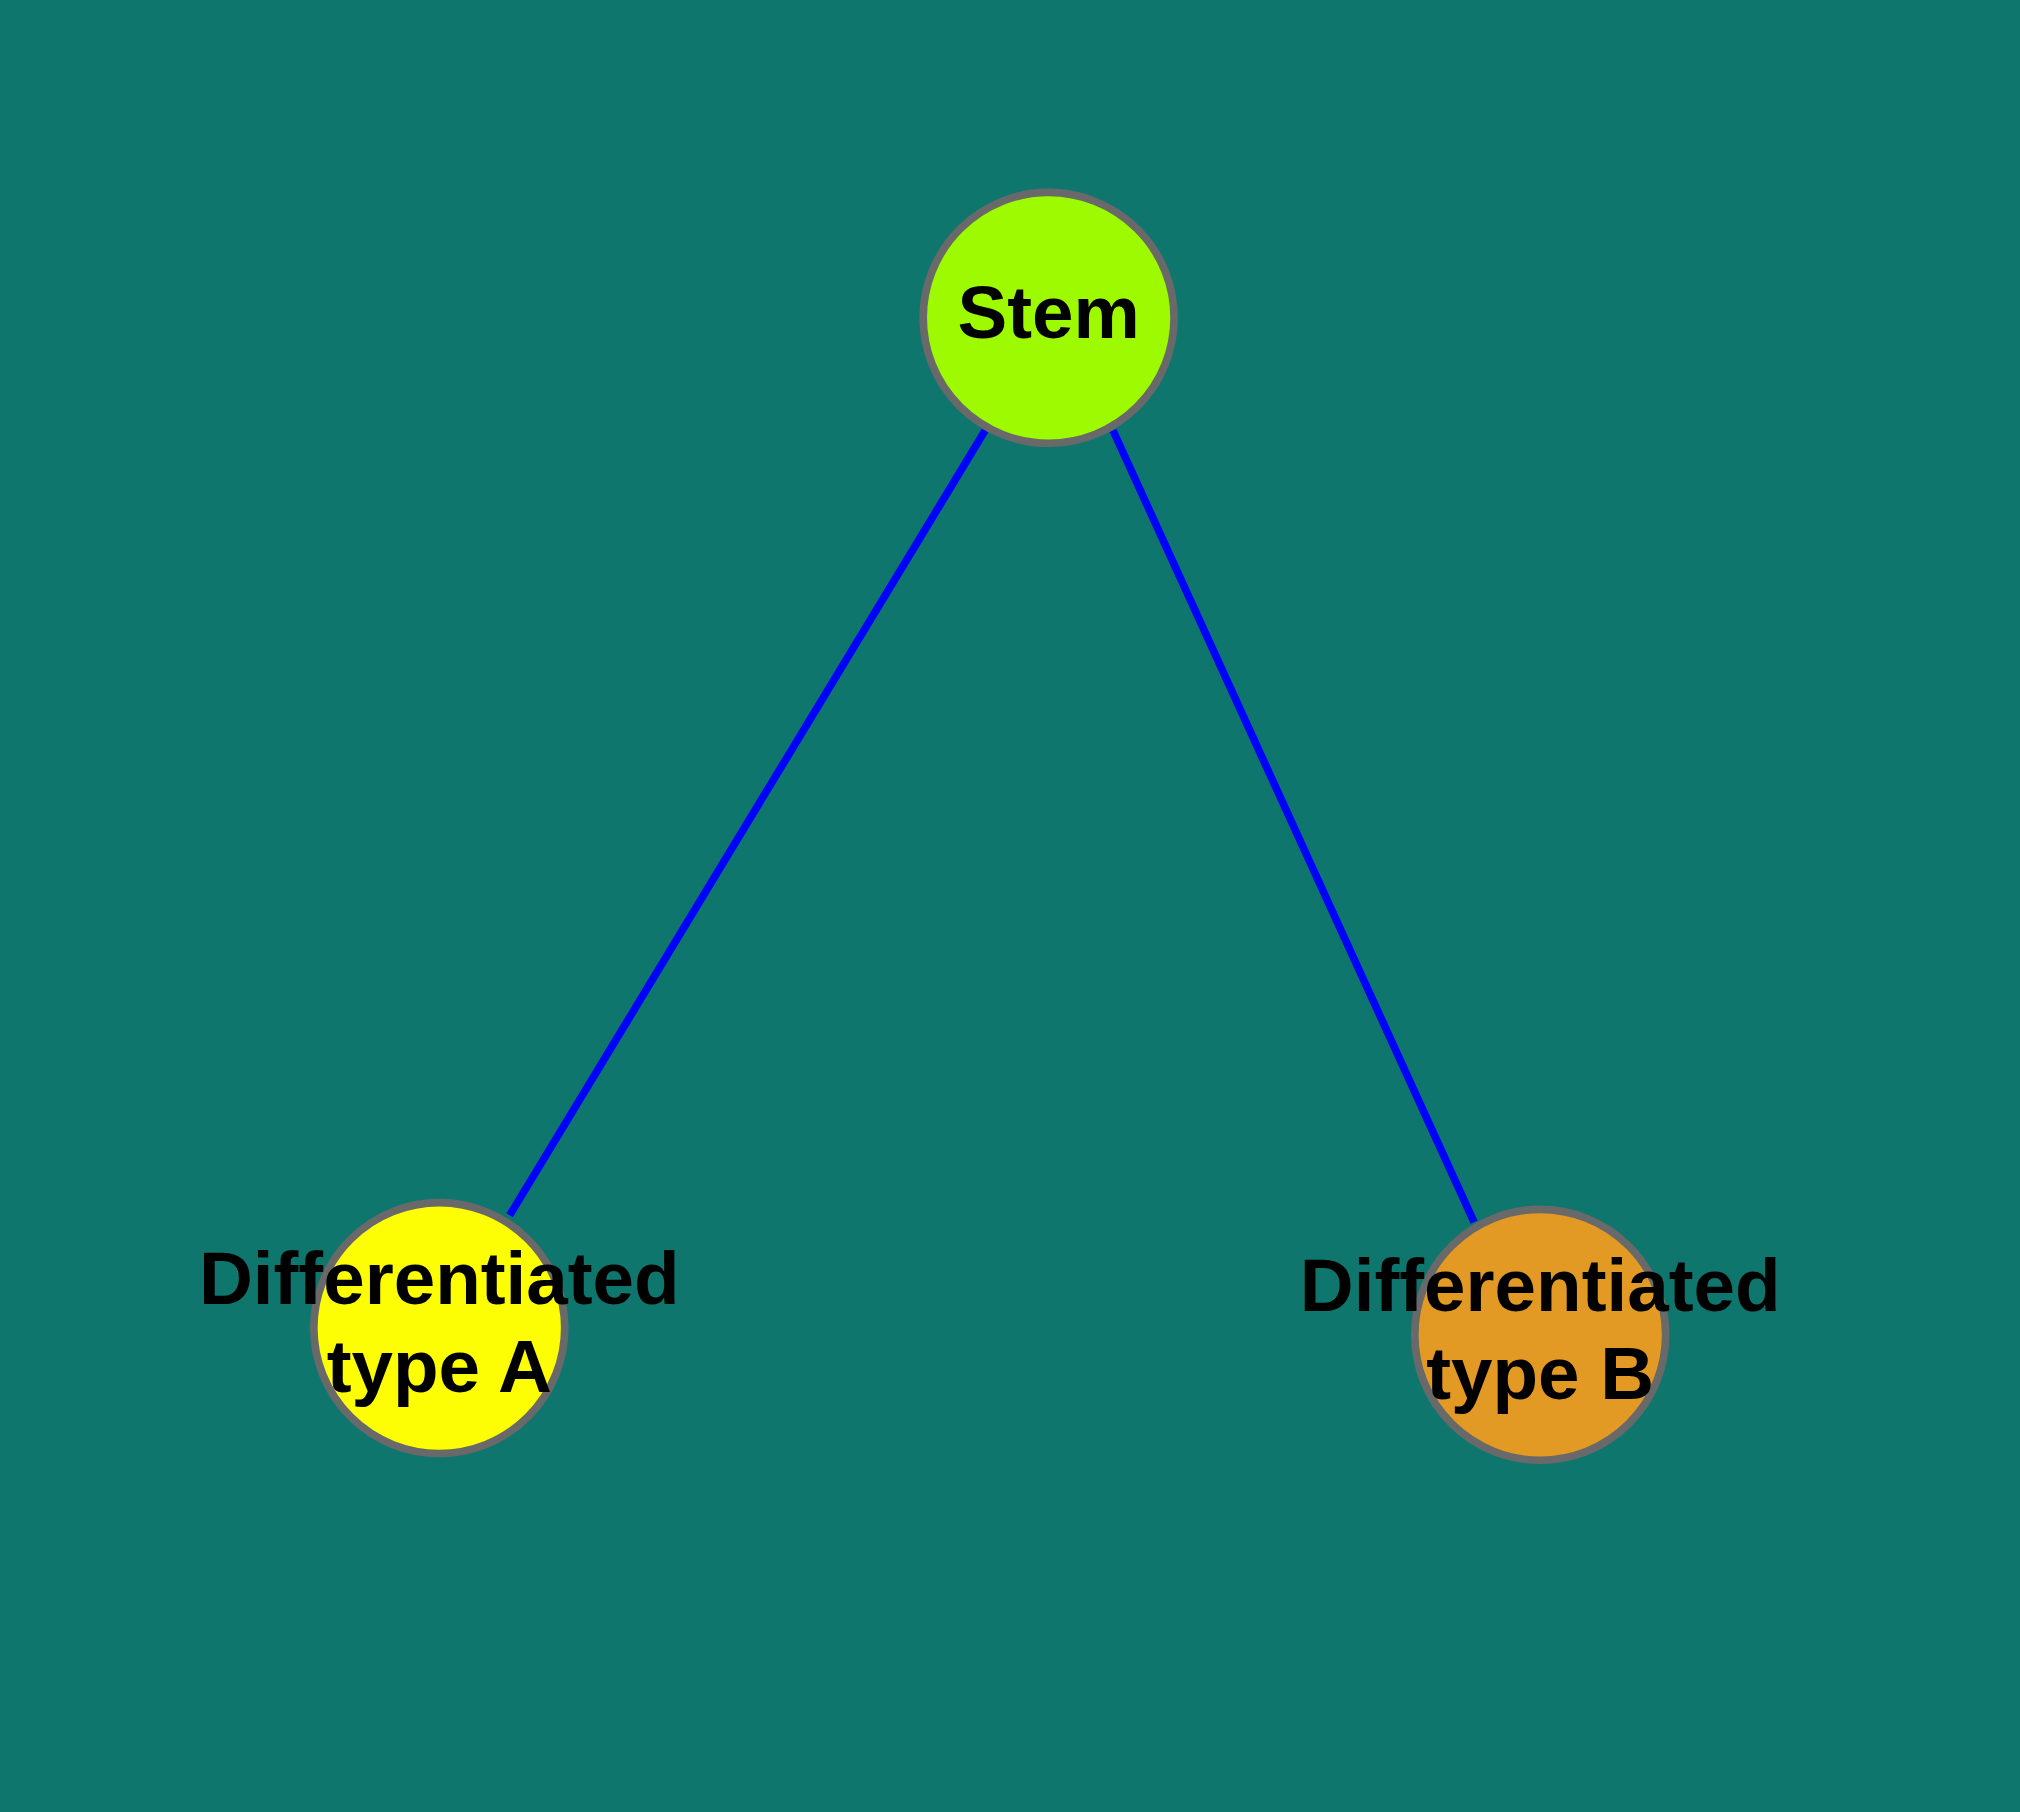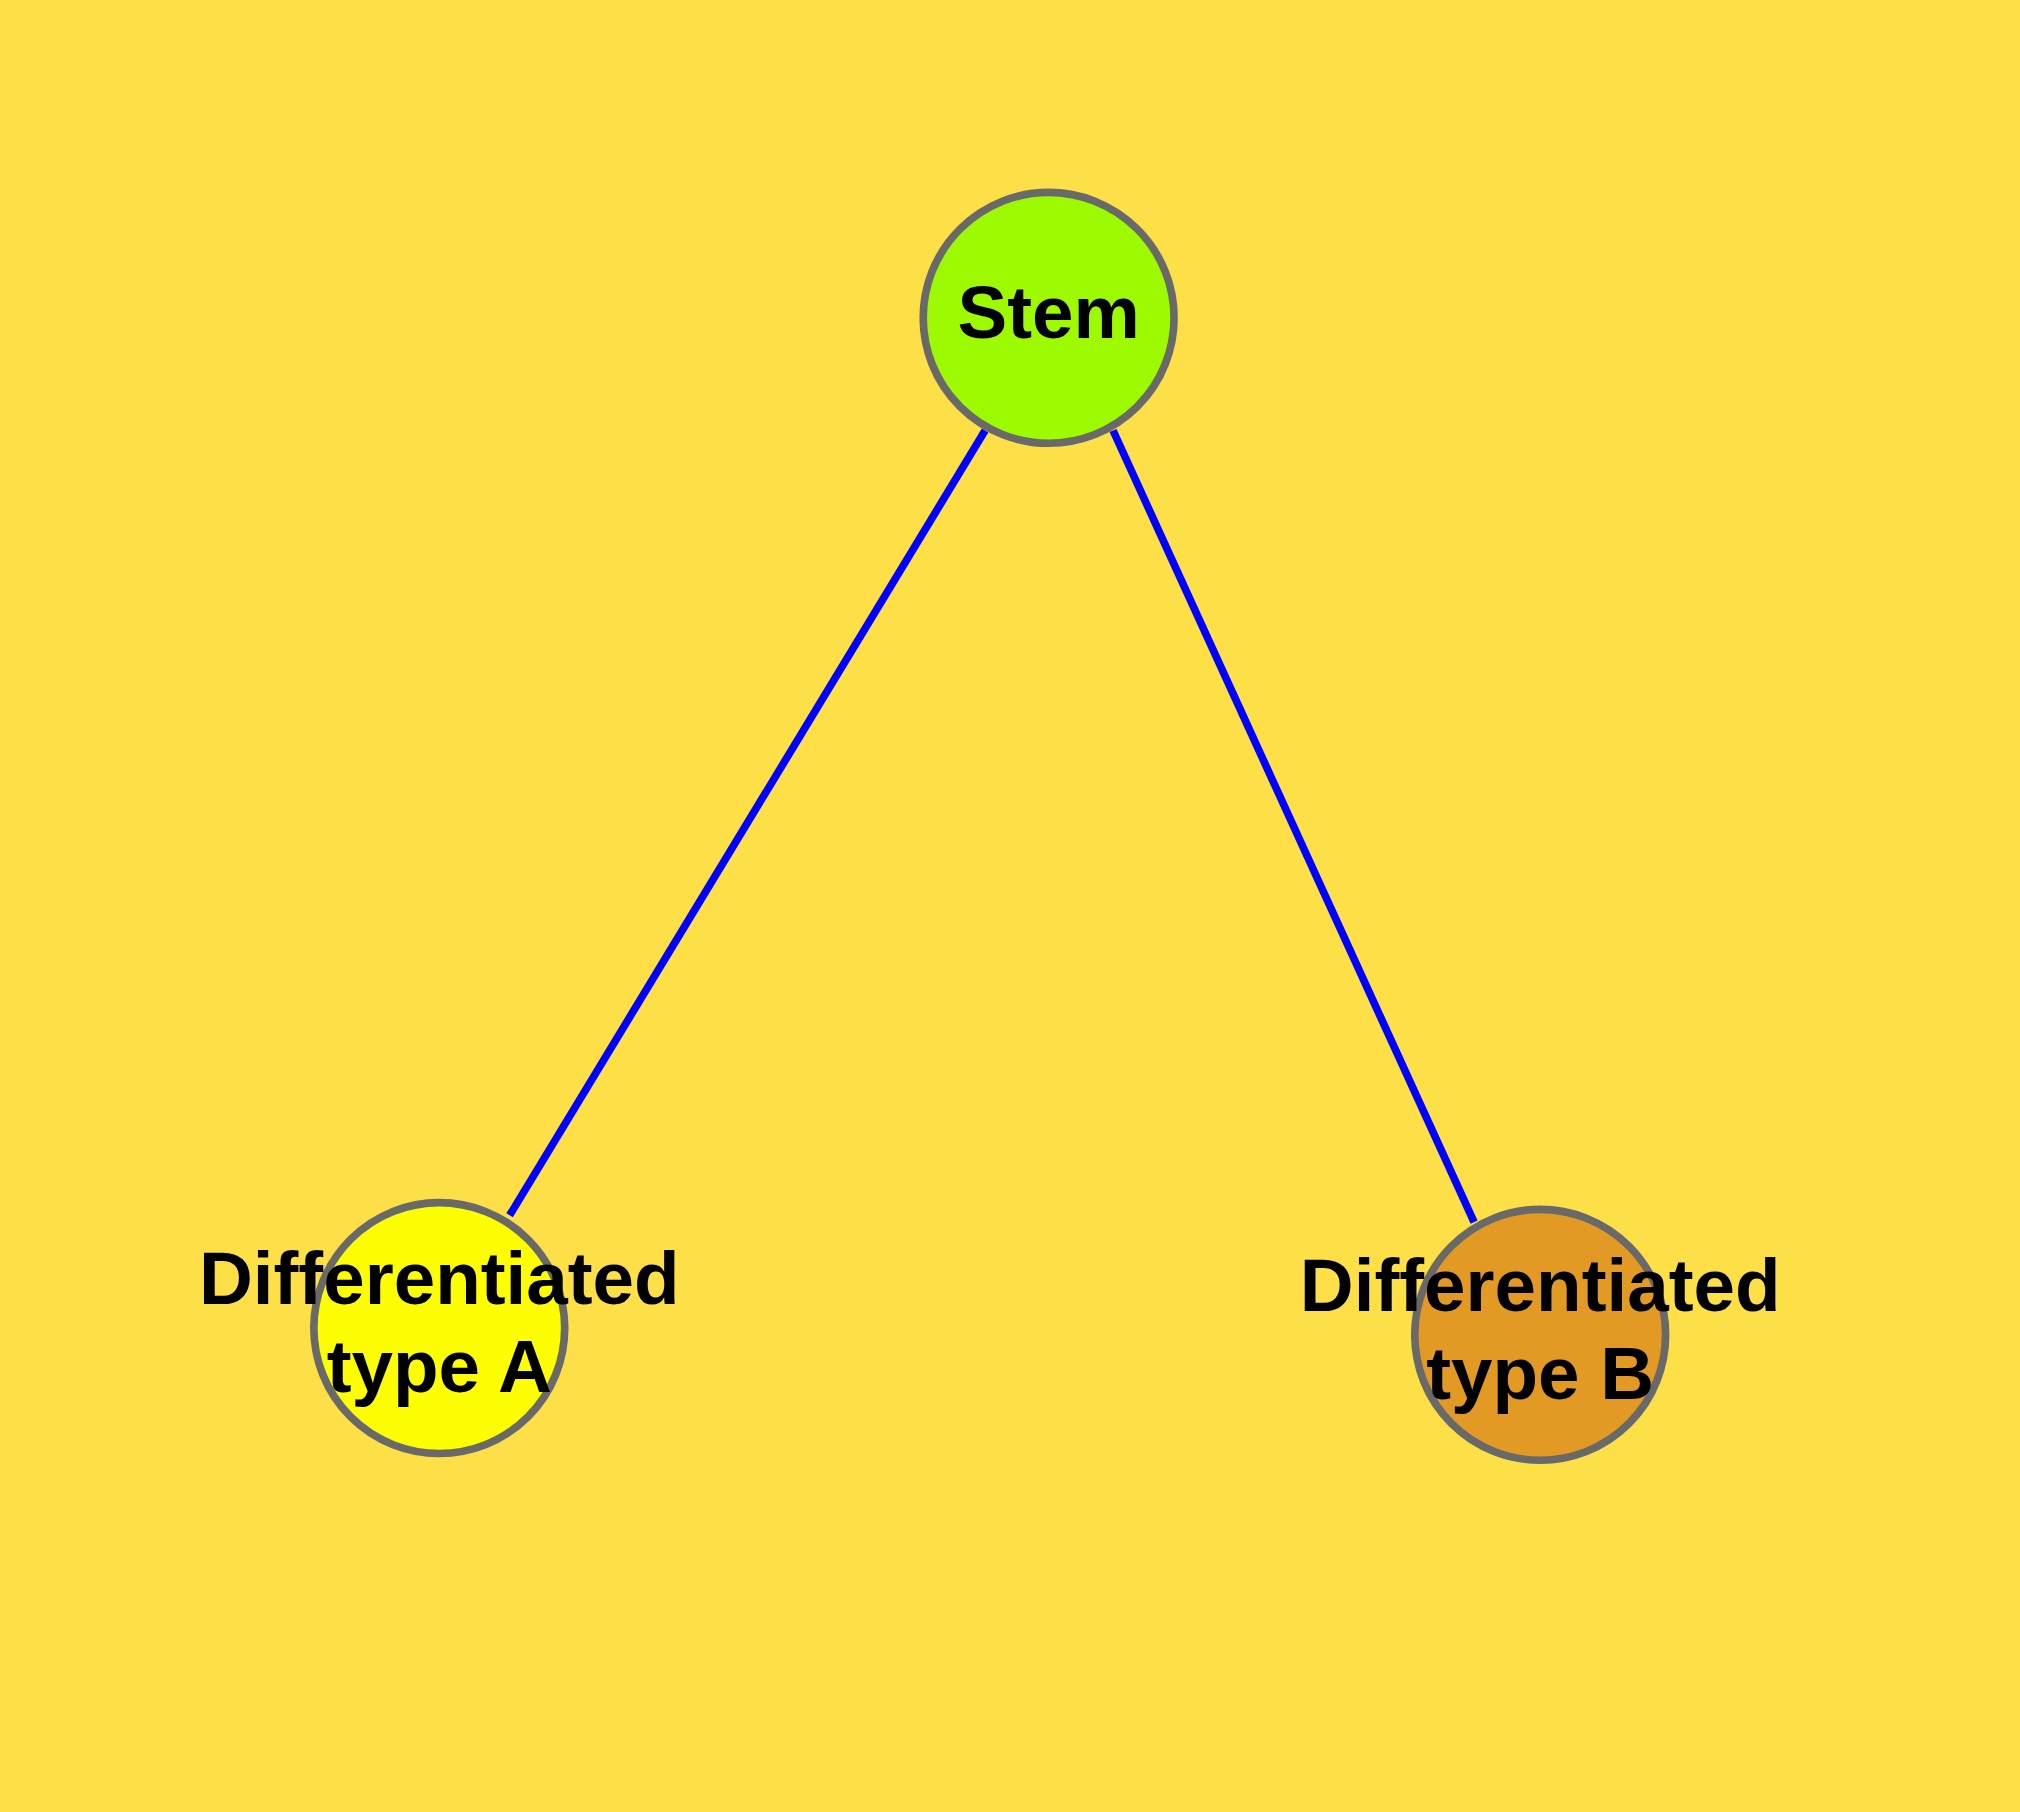--- a/index.html
+++ b/index.html
@@ -4,21 +4,21 @@
 <style>
   html, body {
     margin: 0;
     padding: 0;
     background: #ccccfa;
   }
   #canvas {
     position: relative;
     width: 2021px;
     height: 1812px;
-    background: #fde047;
+    background: #0f766e;
     overflow: hidden;
     font-family: "Liberation Sans", sans-serif;
   }
   #graph-svg {
     position: absolute;
     left: 0;
     top: 0;
     width: 2021px;
     height: 1812px;
   }

